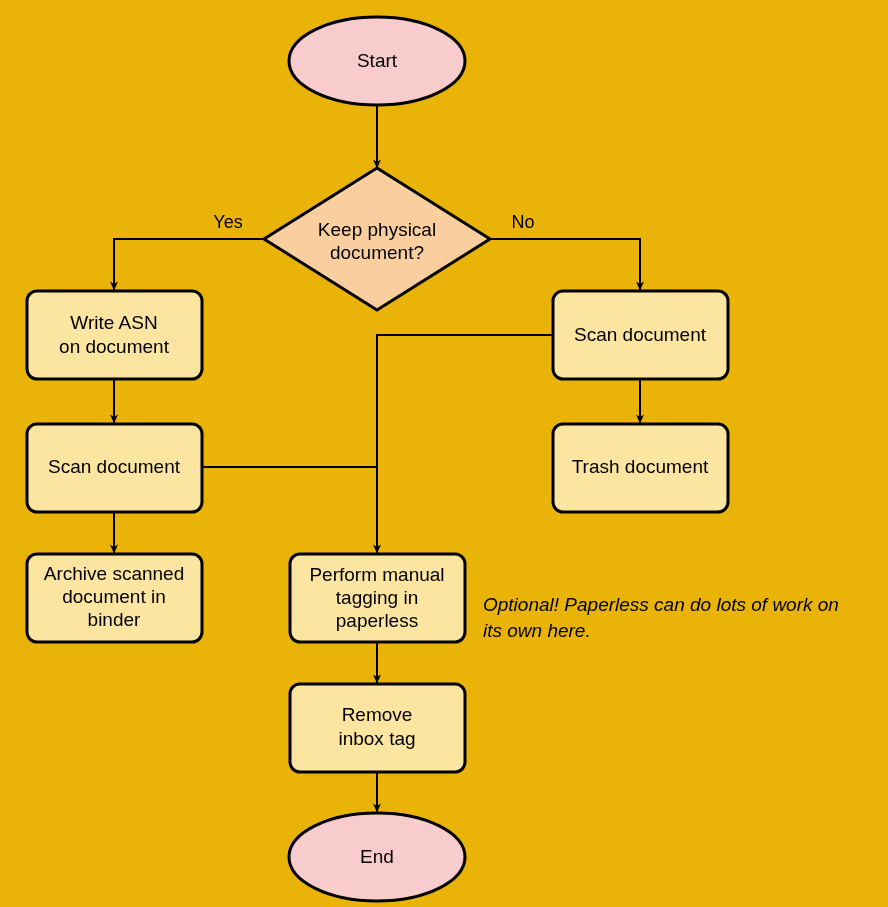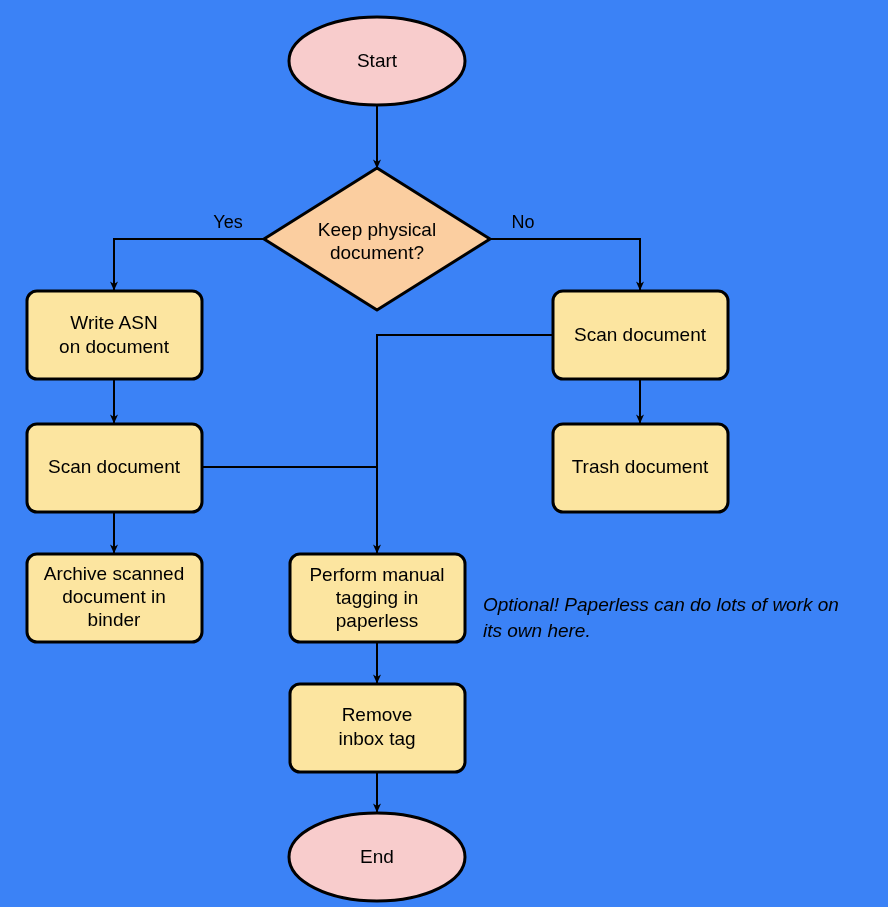--- a/index.html
+++ b/index.html
@@ -11,21 +11,21 @@
   body {
     font-family: "Liberation Sans", sans-serif;
     width: 888px;
     height: 907px;
     overflow: hidden;
   }
   #flow-root {
     position: relative;
     width: 888px;
     height: 907px;
-    background: #3b82f6;
+    background: #eab308;
   }
   #flow-svg {
     position: absolute;
     left: 0;
     top: 0;
     width: 888px;
     height: 907px;
     display: block;
   }
   .node-label {

